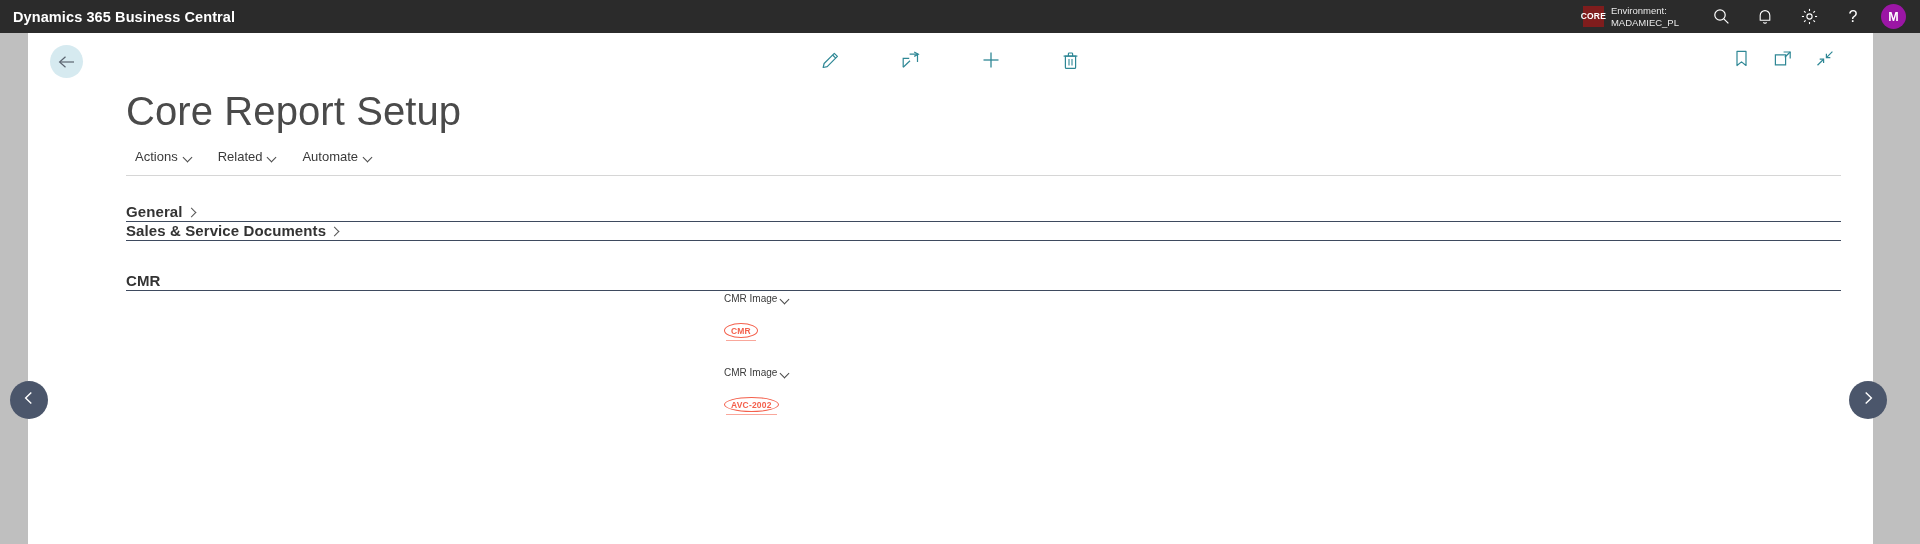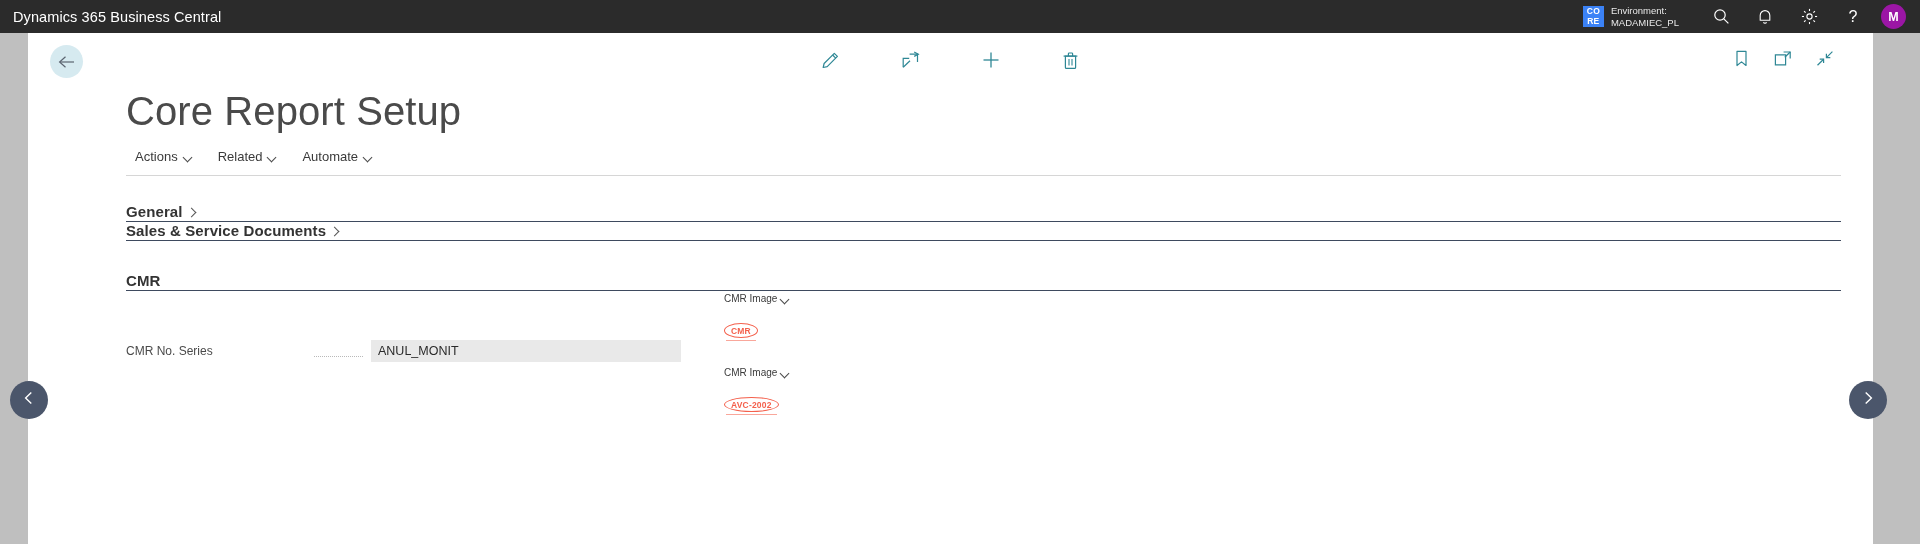--- a/index.html
+++ b/index.html
@@ -19,40 +19,40 @@
     position: absolute;
     top: 0; left: 0;
     width: 1920px; height: 33px;
     background: #2b2b2b;
     display: flex;
     align-items: center;
   }
   .brand {
     color: #ffffff;
     font-size: 14.5px;
-    font-weight: normal;
+    font-weight: bold;
     letter-spacing: 0.1px;
     margin-left: 13px;
     white-space: nowrap;
   }
   .topbar-right {
     margin-left: auto;
     display: flex;
     align-items: center;
     height: 33px;
   }
   .core-badge {
     width: 21px; height: 21px;
-    background: #3b82f6;
+    background: #7f1d1d;
     color: #ffffff;
     font-size: 8.5px;
     font-weight: bold;
     line-height: 9.5px;
     display: flex;
-    flex-direction: column;
+    flex-direction: row;
     align-items: center;
     justify-content: center;
     margin-right: 7px;
     letter-spacing: 0.2px;
   }
   .env-block {
     color: #e8e8e8;
     font-size: 9.5px;
     line-height: 11.5px;
     white-space: nowrap;
@@ -480,25 +480,20 @@
 
     <div class="section sec-cmr">
       <div class="section-head">
         <span class="section-title">CMR</span>
       </div>
     </div>
 
     <div class="form-area">
 
 
-      <div class="field-row row-noser">
-        <span class="field-label">CMR No. Series</span>
-        <span class="dotfill"></span>
-        <input class="field-input" type="text" value="ANUL_MONIT" style="">
-      </div>
 
       <div class="img-block b1">
         <div class="img-caption">
           <span>CMR Image</span>
           <span class="chev-sm"></span>
         </div>
         <div class="stamp">CMR</div>
       </div>
 
       <div class="img-block b2">

